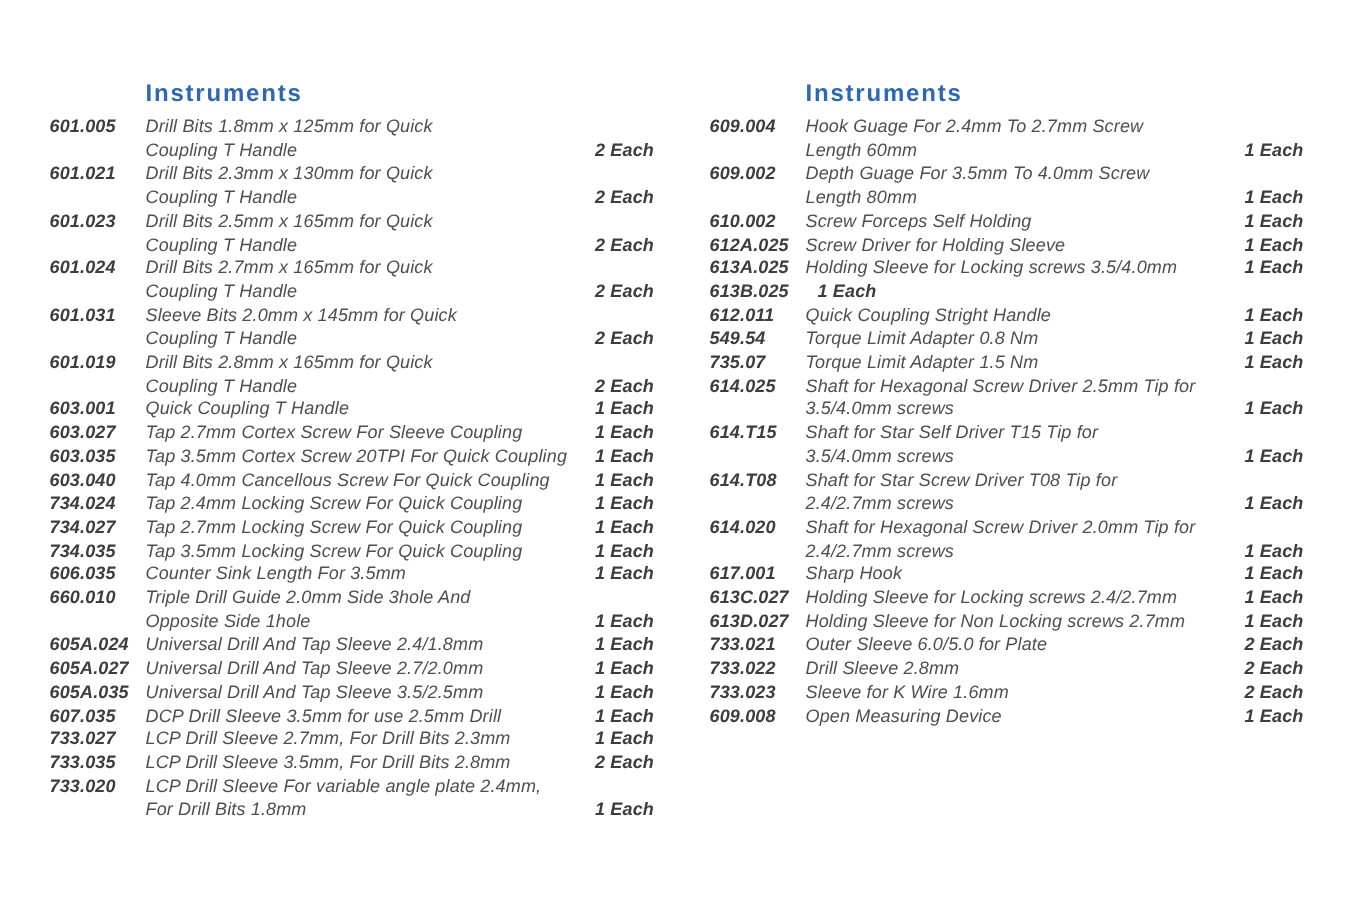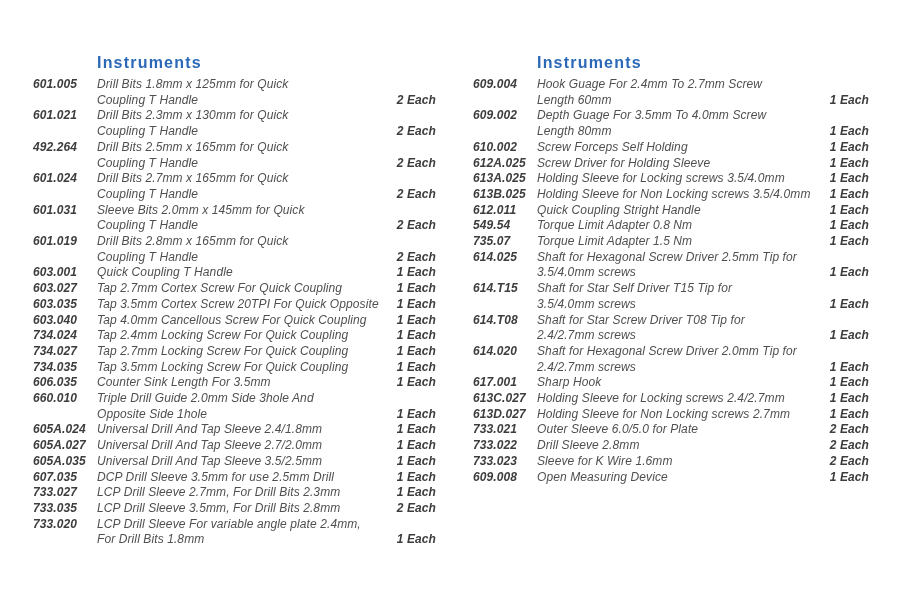--- a/index.html
+++ b/index.html
@@ -75,21 +75,21 @@
   <div class="row">
     <div class="code">601.021</div>
     <div class="desc">
               <div>Drill Bits 2.3mm x 130mm for Quick</div>
               <div>Coupling T Handle</div>
             </div>
     <div class="qty">2 Each</div>
   </div>
 
   <div class="row">
-    <div class="code">492.264</div>
+    <div class="code">601.023</div>
     <div class="desc">
               <div>Drill Bits 2.5mm x 165mm for Quick</div>
               <div>Coupling T Handle</div>
             </div>
     <div class="qty">2 Each</div>
   </div>
 
   <div class="row">
     <div class="code">601.024</div>
     <div class="desc">
@@ -121,29 +121,29 @@
     <div class="code">603.001</div>
     <div class="desc">
               <div>Quick Coupling T Handle</div>
             </div>
     <div class="qty">1 Each</div>
   </div>
 
   <div class="row">
     <div class="code">603.027</div>
     <div class="desc">
-              <div>Tap 2.7mm Cortex Screw For Quick Coupling</div>
+              <div>Tap 2.7mm Cortex Screw For Sleeve Coupling</div>
             </div>
     <div class="qty">1 Each</div>
   </div>
 
   <div class="row">
     <div class="code">603.035</div>
     <div class="desc">
-              <div>Tap 3.5mm Cortex Screw 20TPI For Quick Opposite</div>
+              <div>Tap 3.5mm Cortex Screw 20TPI For Quick Coupling</div>
             </div>
     <div class="qty">1 Each</div>
   </div>
 
   <div class="row">
     <div class="code">603.040</div>
     <div class="desc">
               <div>Tap 4.0mm Cancellous Screw For Quick Coupling</div>
             </div>
     <div class="qty">1 Each</div>
@@ -289,23 +289,20 @@
   <div class="row">
     <div class="code">613A.025</div>
     <div class="desc">
               <div>Holding Sleeve for Locking screws 3.5/4.0mm</div>
             </div>
     <div class="qty">1 Each</div>
   </div>
 
   <div class="row">
     <div class="code">613B.025</div>
-    <div class="desc">
-              <div>Holding Sleeve for Non Locking screws 3.5/4.0mm</div>
-            </div>
     <div class="qty">1 Each</div>
   </div>
 
   <div class="row">
     <div class="code">612.011</div>
     <div class="desc">
               <div>Quick Coupling Stright Handle</div>
             </div>
     <div class="qty">1 Each</div>
   </div>

